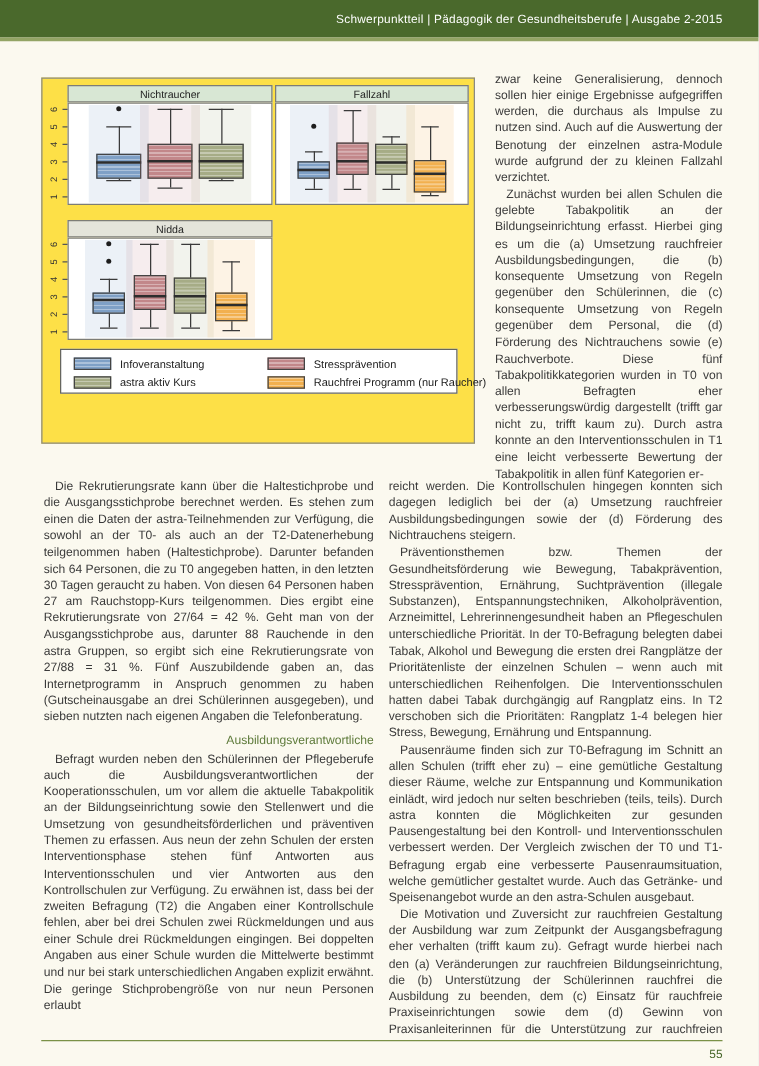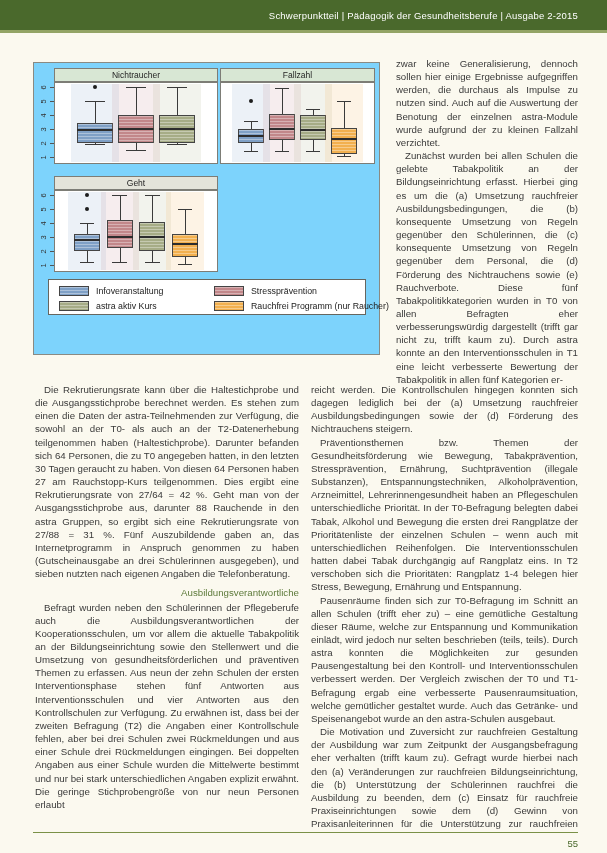--- a/index.html
+++ b/index.html
@@ -7,21 +7,21 @@
         font-family:"Liberation Sans",sans-serif;overflow:hidden;margin:0 auto;}
 
   
   #band{position:absolute;left:0;top:0;width:607px;height:30px;background:#4a692c;}
   #band-text{position:absolute;right:29px;top:0;height:30px;line-height:32px;
              color:#ffffff;font-size:9.5px;letter-spacing:.2px;}
   #band-accent{position:absolute;left:0;top:30px;width:607px;height:3px;background:#93a465;}
 
   
   #figure{position:absolute;left:33px;top:62px;width:345px;height:291px;
-          background:#7dd3fc;border:1px solid #8a8a82;}
+          background:#fde047;border:1px solid #8a8a82;}
   .strip{position:absolute;box-sizing:border-box;border:1px solid #7d7d76;background:#d8e7d4;
          text-align:center;font-size:8.5px;color:#1f1f1f;line-height:12px;}
   .strip.total{background:#e4e4da;}
   .plot{position:absolute;box-sizing:border-box;border:1px solid #7d7d76;background:#ffffff;}
   .tickmark{position:absolute;height:1px;width:4px;background:#555;}
   .ticklabel{position:absolute;font-size:7.5px;color:#333;transform:rotate(-90deg);width:8px;text-align:center;}
   .tint{position:absolute;opacity:.15;}
   .whisk{position:absolute;width:1px;background:#3a3a3a;}
   .cap{position:absolute;height:1px;background:#3a3a3a;}
   .bx{position:absolute;box-sizing:border-box;border:1px solid #444;}
@@ -113,21 +113,21 @@
         <div class="cap" style="left: 271.85px; top: 46.4px; width: 14.3px;"></div>
         <div class="cap" style="left: 271.85px; top: 88.4px; width: 14.3px;"></div>
         <div class="bx" style="left: 266px; top: 52px; width: 26px; height: 25.2px; background: repeating-linear-gradient(rgba(255, 255, 255, 0.35) 0px, rgba(255, 255, 255, 0.35) 1px, rgba(255, 255, 255, 0) 1px, rgba(255, 255, 255, 0) 3px), rgb(166, 172, 134);"></div>
         <div class="median" style="left: 266px; top: 66.4px; width: 26px;"></div>
         <div class="tint" style="left: 291px; top: 21px; width: 38px; height: 78px; background: rgb(242, 176, 79);"></div>
         <div class="whisk" style="left: 310px; top: 38px; height: 54.6px;"></div>
         <div class="cap" style="left: 302.85px; top: 38px; width: 14.3px;"></div>
         <div class="cap" style="left: 302.85px; top: 92.6px; width: 14.3px;"></div>
         <div class="bx" style="left: 297px; top: 64.6px; width: 26px; height: 26.6px; background: repeating-linear-gradient(rgba(255, 255, 255, 0.35) 0px, rgba(255, 255, 255, 0.35) 1px, rgba(255, 255, 255, 0) 1px, rgba(255, 255, 255, 0) 3px), rgb(242, 176, 79);"></div>
         <div class="median" style="left: 297px; top: 74.8px; width: 26px;"></div>
-        <div class="strip total" style="left: 20px; top: 113px; width: 164px; height: 14px;">Geht</div>
+        <div class="strip total" style="left: 20px; top: 113px; width: 164px; height: 14px;">Nidda</div>
         <div class="plot" style="left: 20px; top: 127px; width: 164px; height: 82px;"></div>
         <div class="tickmark" style="left: 16px; top: 202px;"></div>
         <div class="ticklabel" style="left: 5px; top: 198px;">1</div>
         <div class="tickmark" style="left: 16px; top: 188px;"></div>
         <div class="ticklabel" style="left: 5px; top: 184px;">2</div>
         <div class="tickmark" style="left: 16px; top: 174px;"></div>
         <div class="ticklabel" style="left: 5px; top: 170px;">3</div>
         <div class="tickmark" style="left: 16px; top: 160px;"></div>
         <div class="ticklabel" style="left: 5px; top: 156px;">4</div>
         <div class="tickmark" style="left: 16px; top: 146px;"></div>

